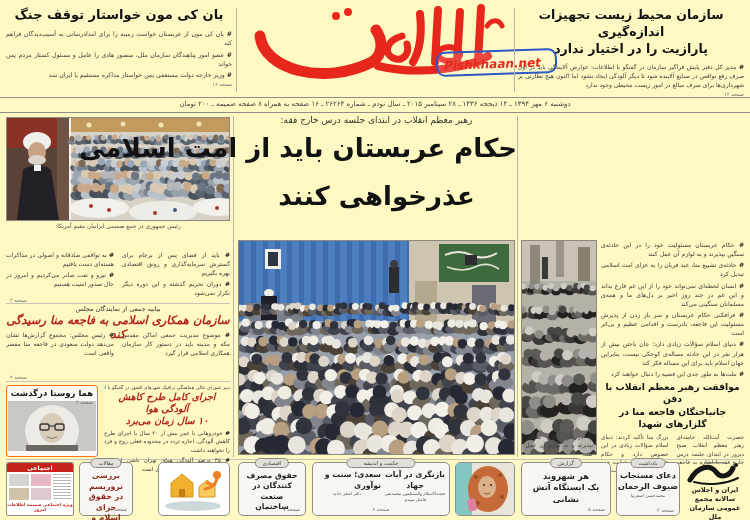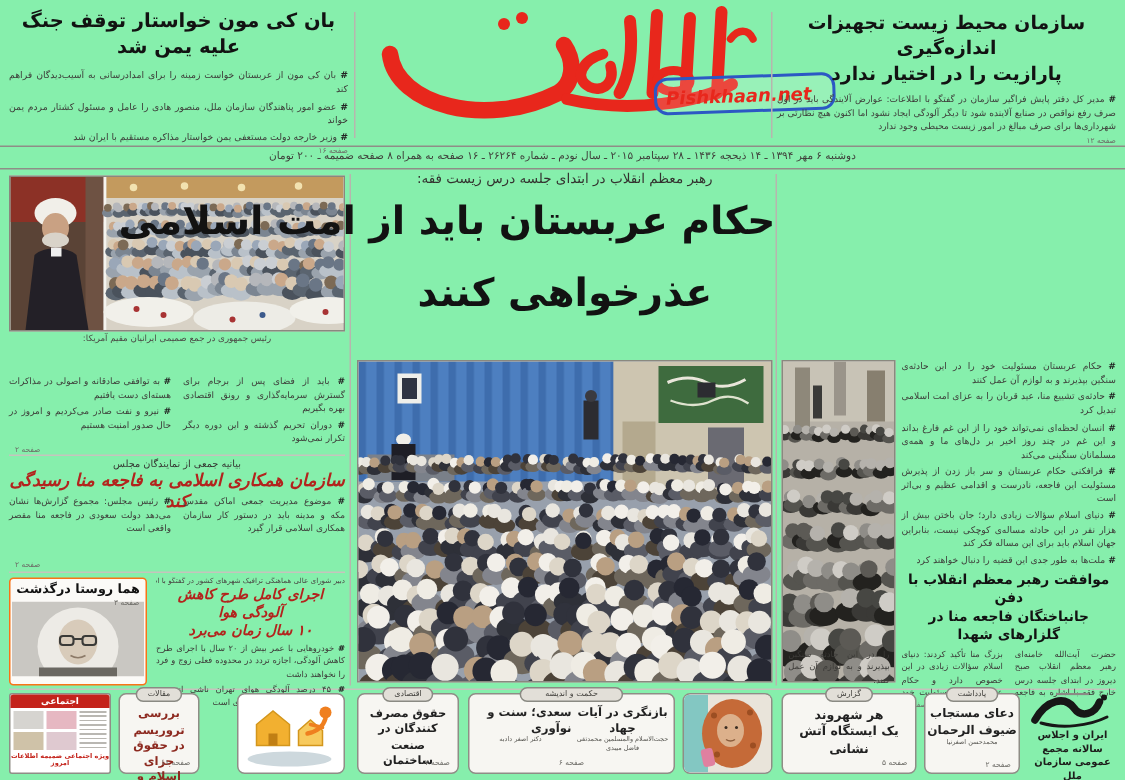--- a/index.html
+++ b/index.html
@@ -1,16 +1,16 @@
 <!DOCTYPE html>
 <html lang="fa"><head>
 <meta charset="utf-8">
 <style>
   html,body{margin:0;padding:0;background:#e9e8e4;}
-  .page{position:relative;width:750px;height:520px;background:#86efac;direction:rtl;
+  .page{position:relative;width:750px;height:520px;background:#fef9c3;direction:rtl;
         font-family:"DejaVu Sans","Liberation Sans",sans-serif;color:#1c1c1c;overflow:hidden;margin:0 auto;}
   .abs{position:absolute;}
   .sr{position:absolute;width:1px;height:1px;overflow:hidden;clip:rect(0 0 0 0);white-space:nowrap;}
   .hl{font-weight:bold;text-align:center;color:#121212;}
   .red{color:#b3231d;font-style:italic;}
   .kicker{text-align:center;color:#33322f;}
   .small{font-size:6.2px;line-height:1.5;text-align:justify;color:#3c3b38;}
   .b{margin:0 0 2px 0;}
   .b::before{content:"# ";color:#222;font-weight:bold;}
   .cols2{column-count:2;column-gap:8px;column-fill:auto;}
@@ -28,21 +28,20 @@
   svg{display:block;}
 </style>
 </head>
 <body>
 
 <div class="page">
 
   <div class="abs" style="left:6px;top:6px;width:226px;">
     <div class="hl" style="font-size:13px;line-height:17px;">
       <div>بان کی مون خواستار توقف جنگ</div>
-      <div>علیه یمن شد</div>
     </div>
     <div class="small" style="margin-top:6px;">
       <p class="b">بان کی مون از عربستان خواست زمینه را برای امدادرسانی به آسیب‌دیدگان فراهم کند</p>
       <p class="b">عضو امور پناهندگان سازمان ملل، منصور هادی را عامل و مسئول کشتار مردم یمن خواند</p>
       <p class="b">وزیر خارجه دولت مستعفی یمن خواستار مذاکره مستقیم با ایران شد</p>
     </div>
     <div class="pageref" style="margin-top:2px;">صفحه ۱۶</div>
   </div>
 
   <div class="abs" style="left:240px;top:0;width:272px;height:94px;">
@@ -468,21 +467,21 @@
       <div>اجرای کامل طرح کاهش آلودگی هوا</div>
       <div>۱۰ سال زمان می‌برد</div>
     </div>
     <div class="small" style="font-size:5.6px;margin-top:2px;">
       <p class="b">خودروهایی با عمر بیش از ۲۰ سال با اجرای طرح کاهش آلودگی، اجازه تردد در محدوده فعلی زوج و فرد را نخواهند داشت</p>
       <p class="b">۴۵ درصد آلودگی هوای تهران ناشی از تردد خودروهای فرسوده و کاربراتوری است</p>
     </div>
     <div class="pageref">صفحه ۳</div>
   </div>
 
-  <div class="abs kicker" style="left:238px;top:115px;width:277px;font-size:9px;">رهبر معظم انقلاب در ابتدای جلسه درس زیست فقه:</div>
+  <div class="abs kicker" style="left:238px;top:115px;width:277px;font-size:9px;">رهبر معظم انقلاب در ابتدای جلسه درس خارج فقه:</div>
   <div class="abs hl" style="left:236px;top:124px;width:281px;font-size:26px;line-height:48px;">
     <div style="white-space:nowrap;text-align:center;">حکام عربستان باید از امت اسلامی</div>
     <div style="white-space:nowrap;">عذرخواهی کنند</div>
   </div>
 
   <div class="photo" style="left:238px;top:240px;width:277px;height:215px;">
     <svg width="275" height="213" viewBox="0 0 275 213">
       <defs>
         <pattern id="curt" width="12" height="12" patternUnits="userSpaceOnUse">
           <rect width="12" height="12" fill="#4d7fc0"></rect>

